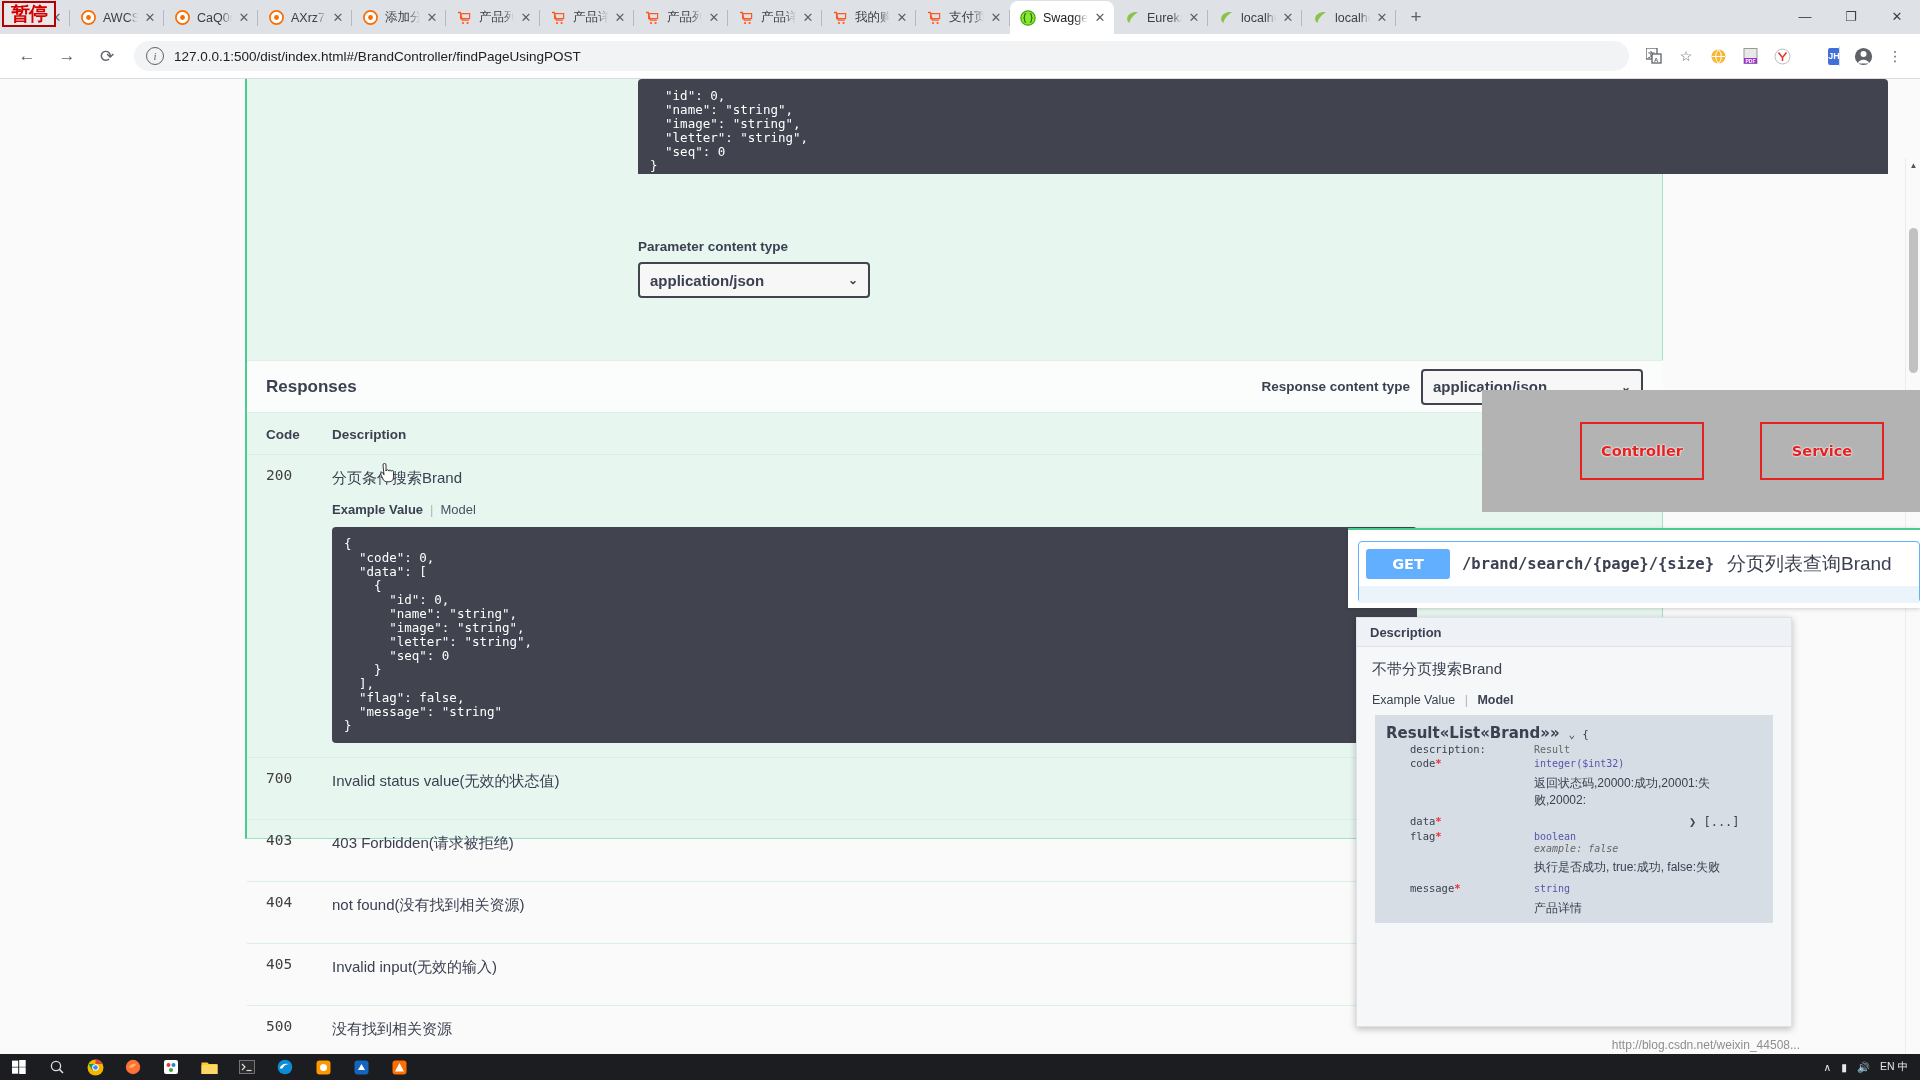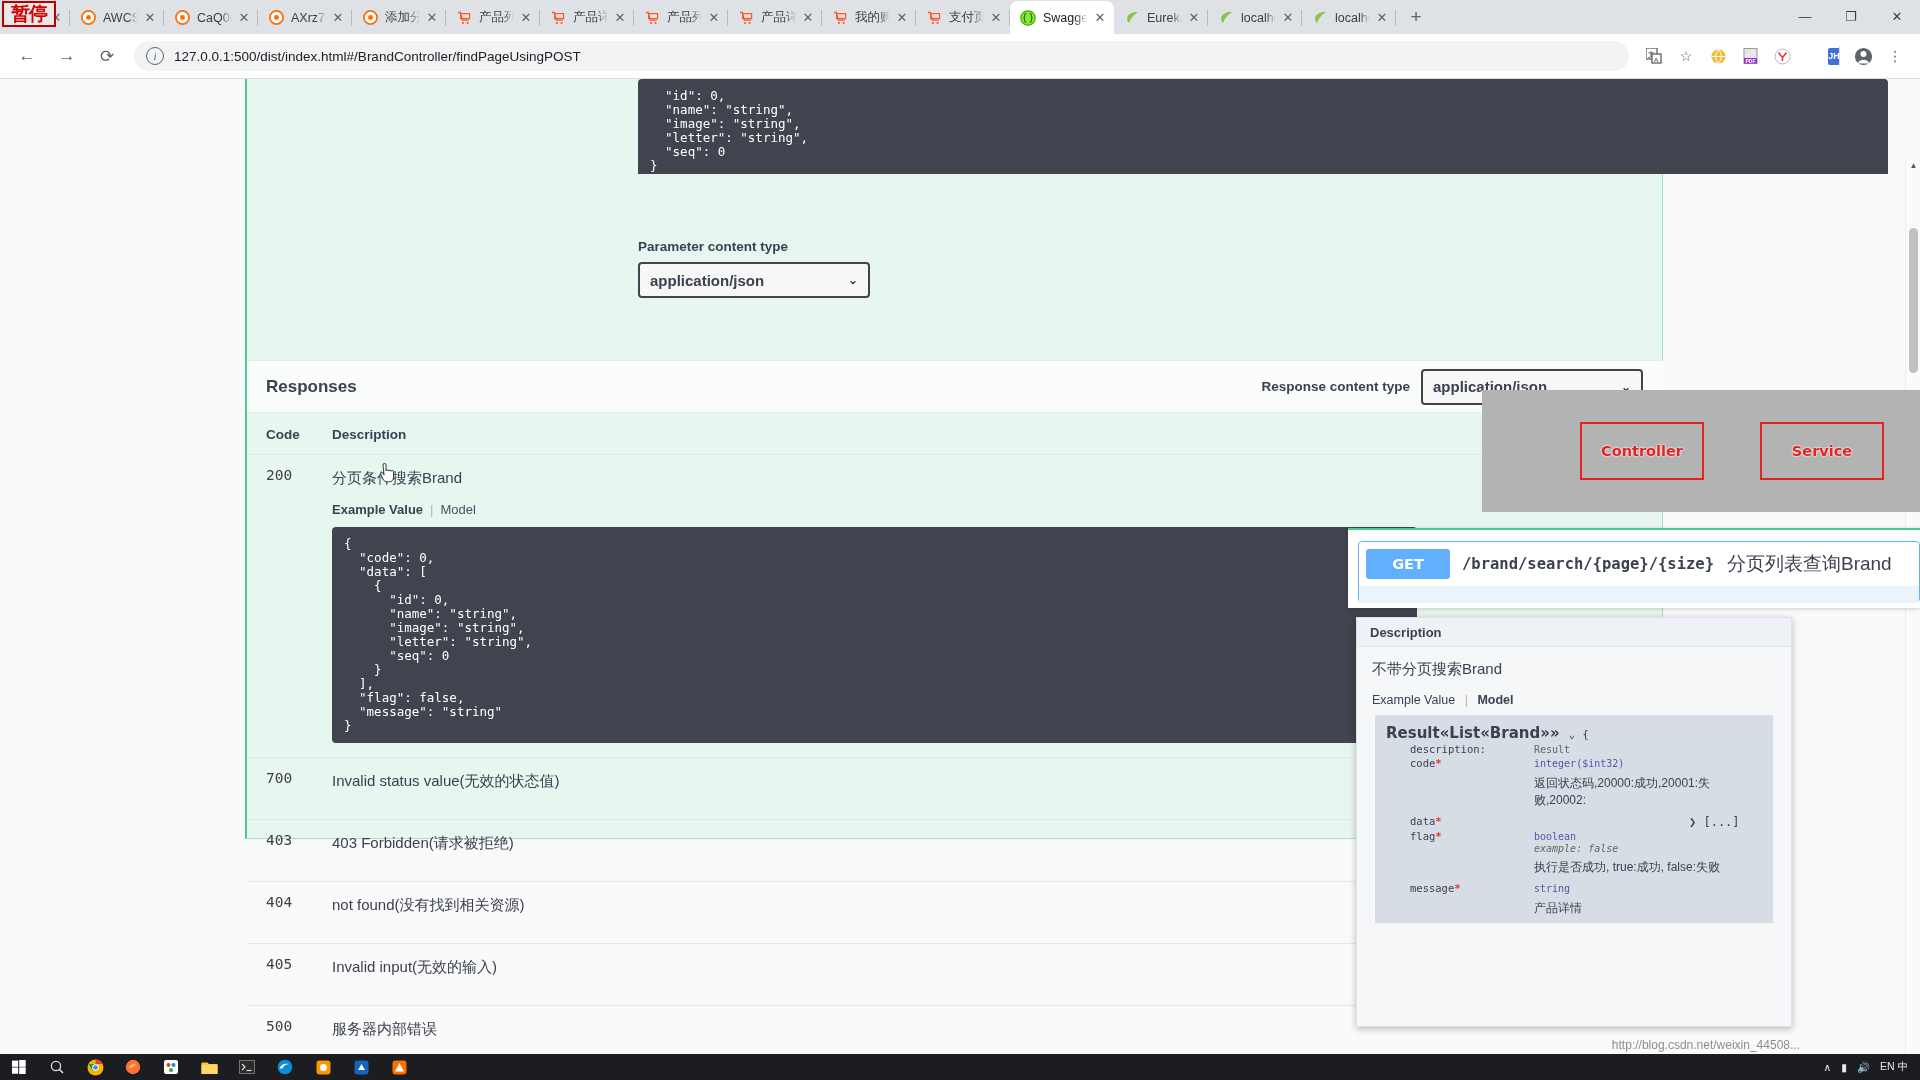--- a/index.html
+++ b/index.html
@@ -647,21 +647,21 @@
             </div>
             <div class="resp-row">
               <div class="code-cell">405</div>
               <div class="desc-cell">
                 <div class="desc-text">Invalid input(无效的输入)</div>
               </div>
             </div>
             <div class="resp-row">
               <div class="code-cell">500</div>
               <div class="desc-cell">
-                <div class="desc-text">服务器内部错误</div>
+                <div class="desc-text">没有找到相关资源</div>
               </div>
             </div>
           </div>
       </div>
     </div>
 
     <svg class="cursor" viewBox="0 0 16 22">
       <path d="M4 2 q0 -1.6 1.5 -1.6 q1.5 0 1.5 1.6 v6 q0.2 -1.2 1.4 -1.2 q1.2 0 1.3 1.3 q0.3 -1 1.3 -1 q1.1 0 1.2 1.2 q0.3 -0.8 1.2 -0.8 q1.1 0 1.1 1.3 v5.2 q0 4.8 -4.6 4.8 h-2.4 q-2.2 0 -3.4 -2.6 l-2.2 -4.6 q-0.5 -1.2 0.6 -1.8 q1.1 -0.5 1.8 0.7 l0.7 1.3 z" fill="#ffffff" stroke="#222" stroke-width="0.9" stroke-linejoin="round"></path>
     </svg>
 

